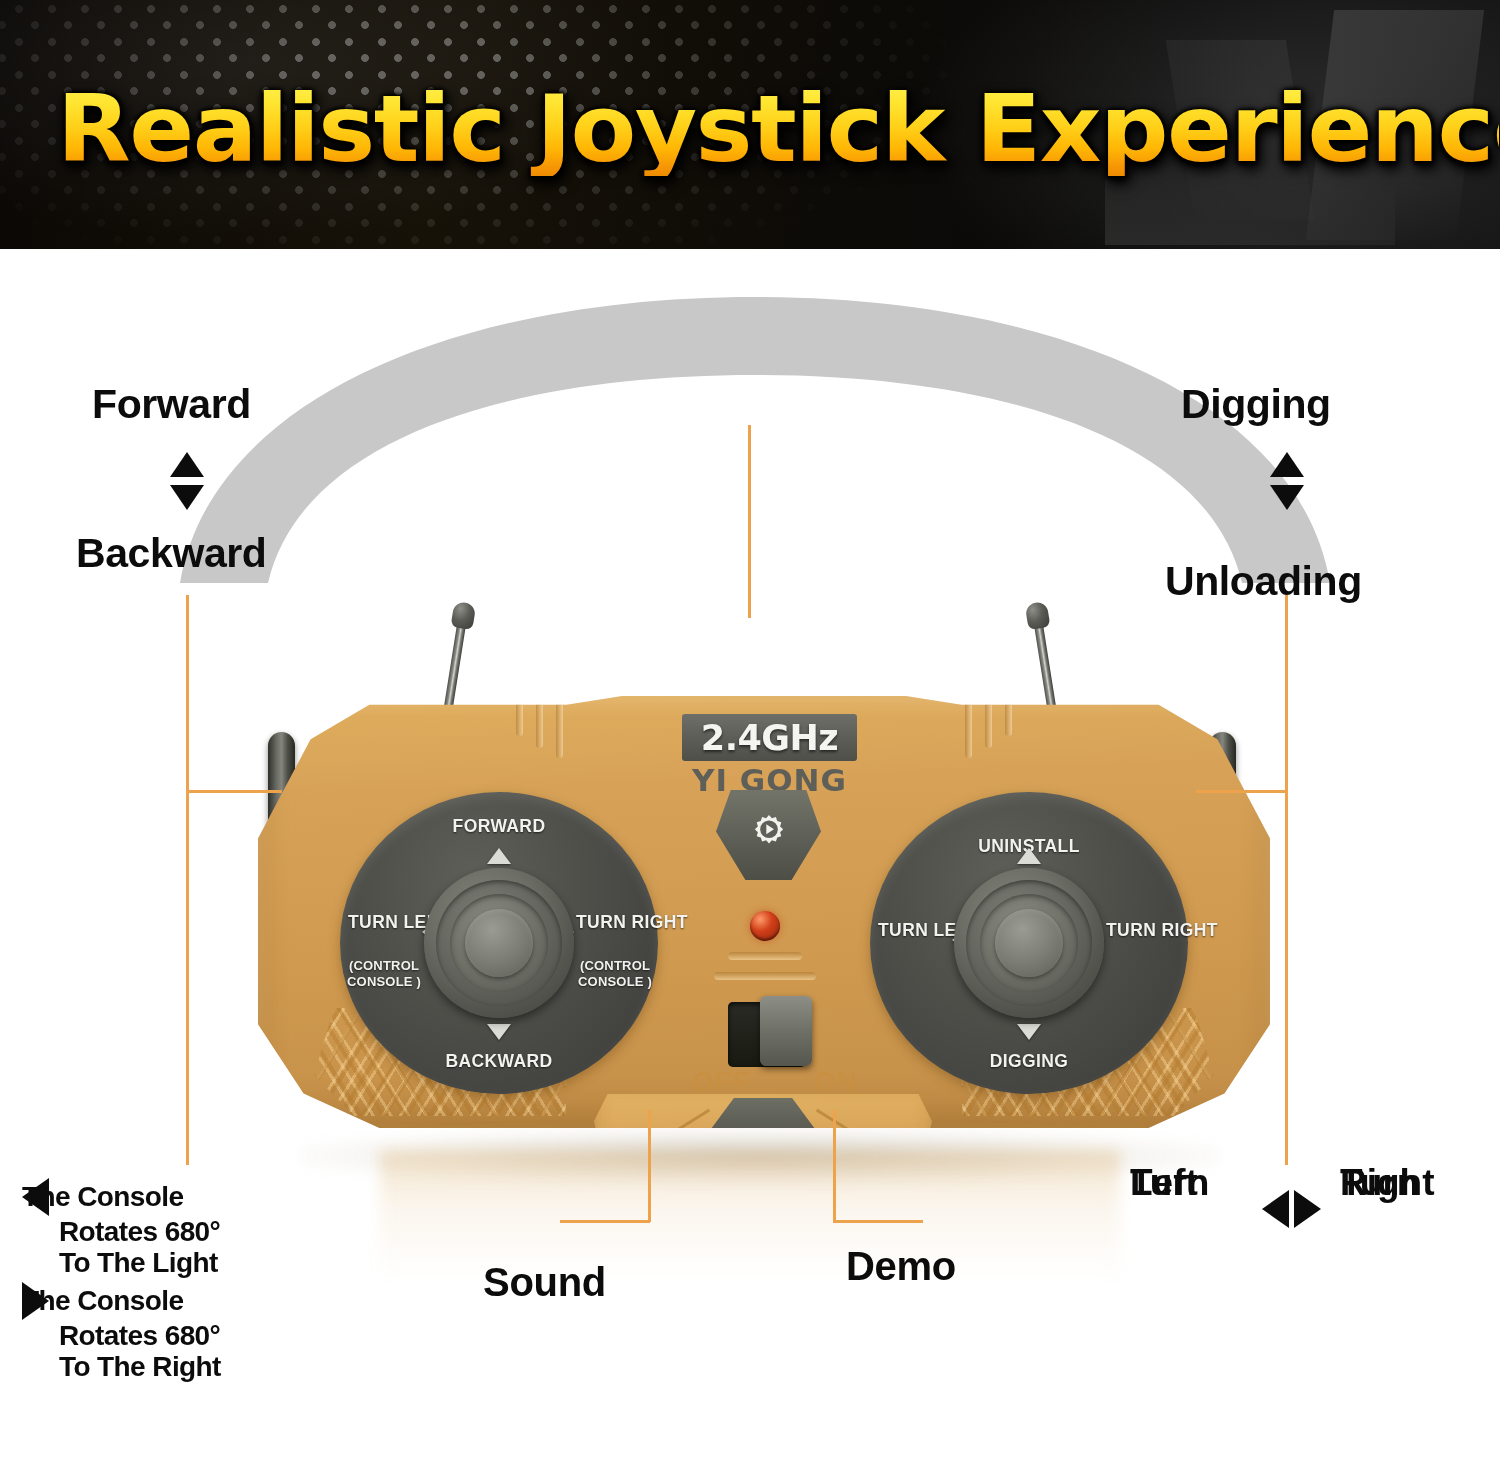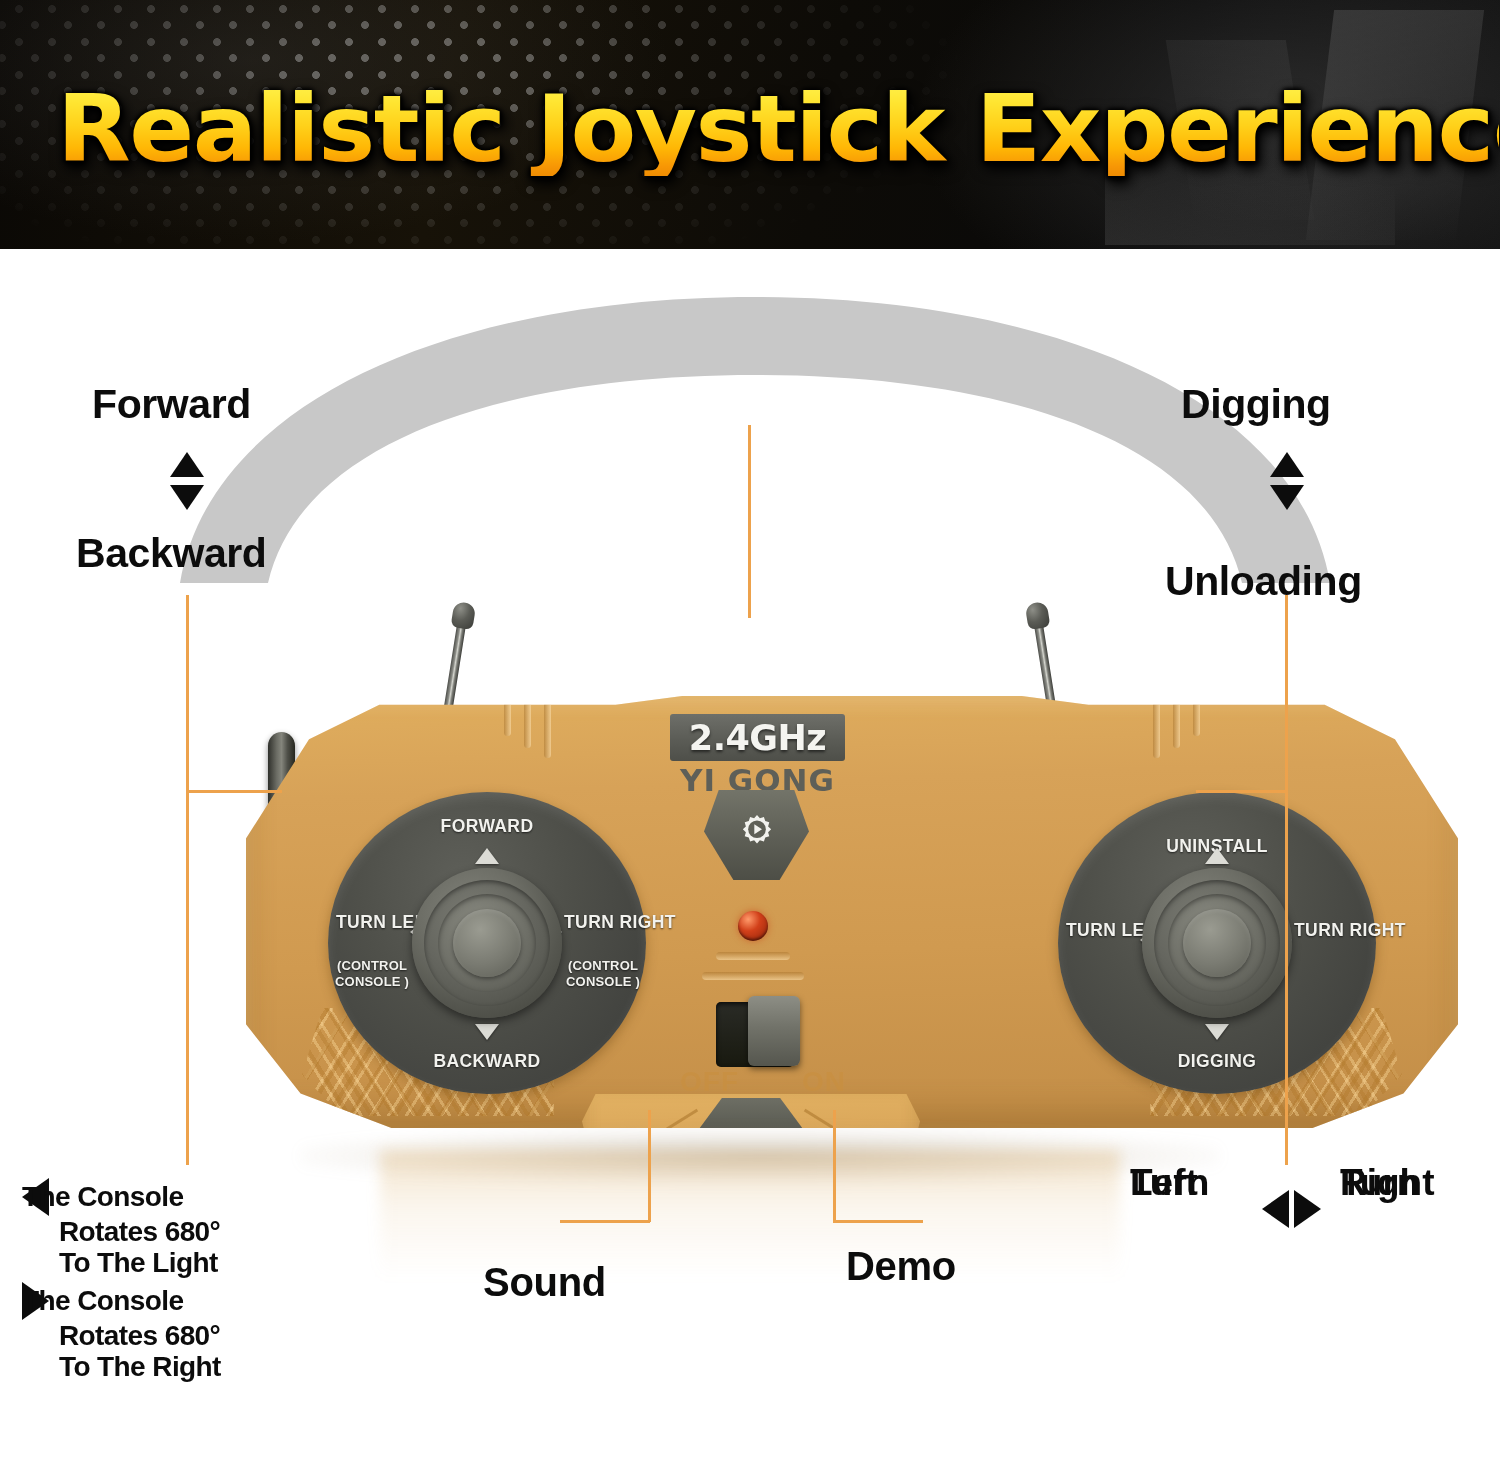--- a/index.html
+++ b/index.html
@@ -78,21 +78,21 @@
     position:absolute; left:-10px; bottom:-8px; width:44px; height:62px;
     background:linear-gradient(120deg,#6e6f68 0%, #4b4c46 40%, #36372f 100%);
     border-radius:10px 10px 6px 6px;
   }
   .ant-base::after{
     content:""; position:absolute; left:13px; top:26px; width:19px; height:19px;
     border-radius:50%; background:#2c2d28; box-shadow:inset 0 2px 3px rgba(0,0,0,.8);
   }
 
   #body-shell {
-    position:absolute; left:0; top:96px; width:1212px; height:432px;
+    position:absolute; left:12px; top:96px; width:1012px; height:432px;
     background:
       linear-gradient(178deg, #e0ae5e 0%, #d7a258 22%, #d09a50 58%, #c28d47 100%);
     clip-path: polygon(5.2% 10%, 11% 2%, 30.5% 2%, 36% 0%, 64% 0%, 69.5% 2%, 89% 2%, 94.8% 10%,
                        100% 33%, 100% 76%, 95.5% 92%, 88% 100%, 12% 100%, 4.5% 92%, 0% 76%, 0% 33%);
     box-shadow: inset 0 -18px 30px rgba(120,78,22,.30), inset 0 8px 16px rgba(255,225,170,.30);
   }
   
   #tread-left, #tread-right {
     position:absolute; top:312px; height:108px; width:252px;
     background-image:

